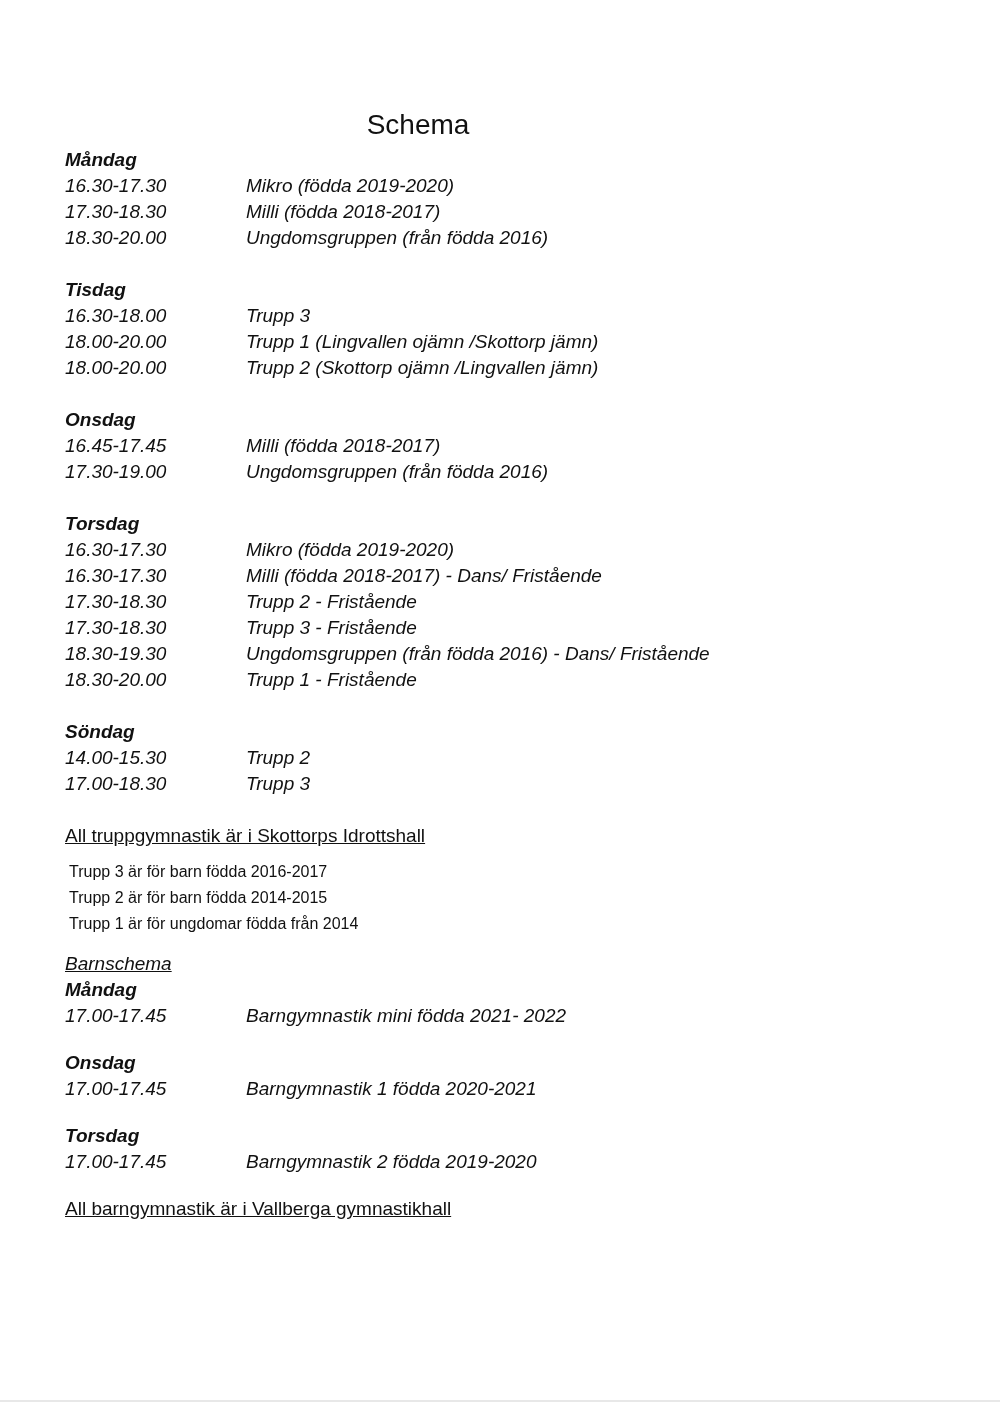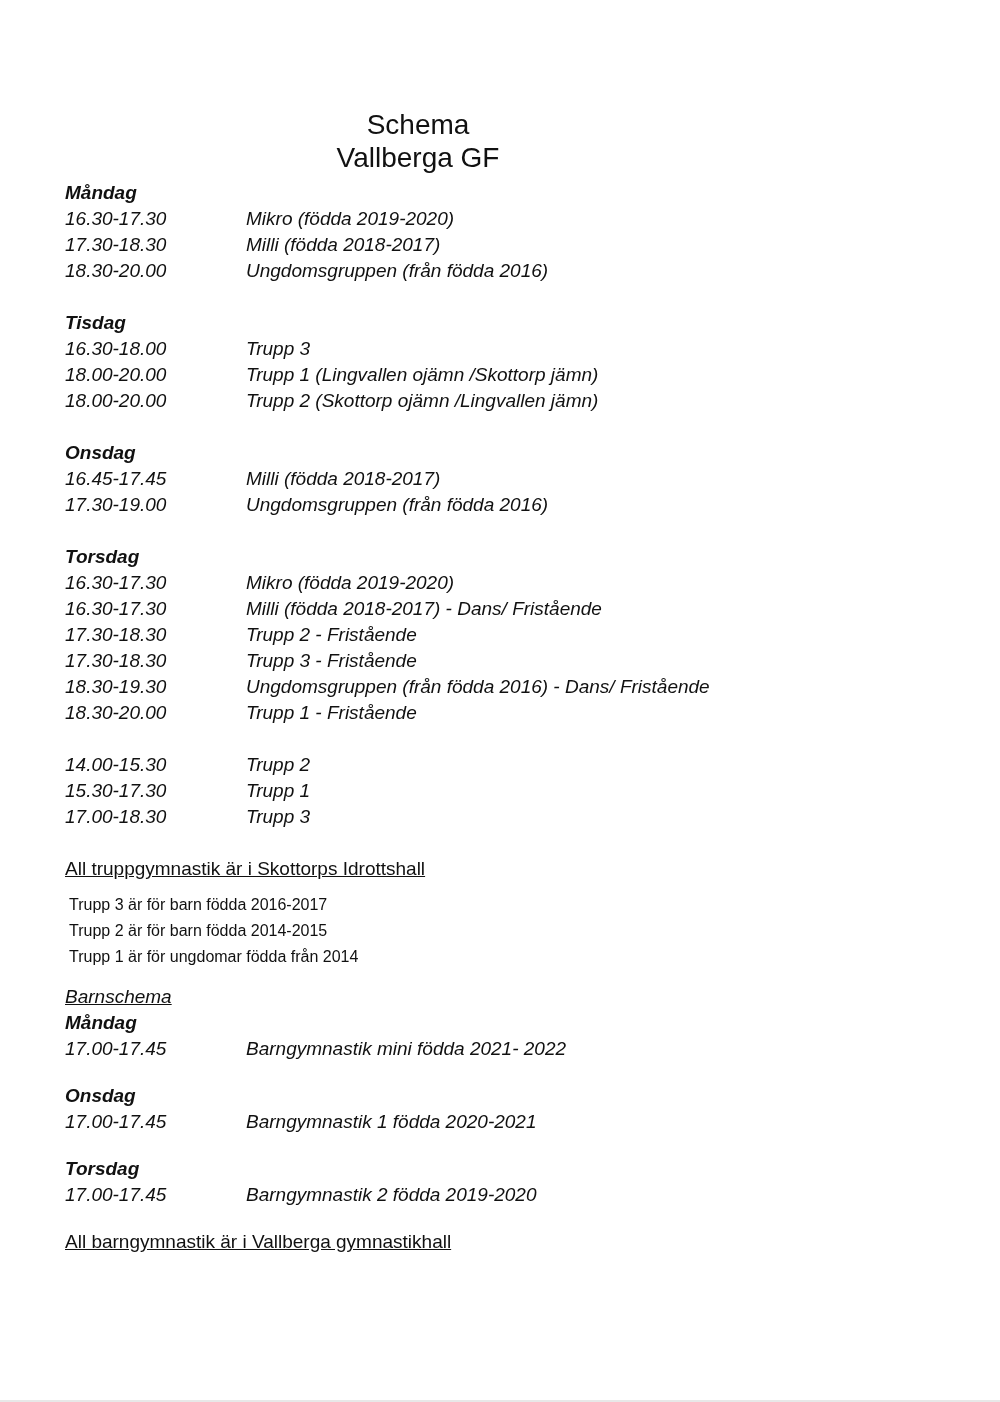--- a/index.html
+++ b/index.html
@@ -58,21 +58,20 @@
     background: #e8e8e8;
   }
 </style>
 </head>
 <body>
 
 <div class="page">
 
   <header class="titles">
     <div>Schema</div>
-    <div>Vallberga GF</div>
   </header>
 
   <section class="section-truppgymnastik">
 
     <div class="day">
       <h3 class="day-name">Måndag</h3>
       <div class="row">
         <span class="time">16.30-17.30</span>
         <span class="activity">Mikro (födda 2019-2020)</span>
       </div>
@@ -136,27 +135,24 @@
         <span class="time">18.30-19.30</span>
         <span class="activity">Ungdomsgruppen (från födda 2016) - Dans/ Fristående</span>
       </div>
       <div class="row">
         <span class="time">18.30-20.00</span>
         <span class="activity">Trupp 1 - Fristående</span>
       </div>
     </div>
 
     <div class="day">
+      <h3 class="day-name">Söndag</h3>
       <div class="row">
         <span class="time">14.00-15.30</span>
         <span class="activity">Trupp 2</span>
-      </div>
-      <div class="row">
-        <span class="time">15.30-17.30</span>
-        <span class="activity">Trupp 1</span>
       </div>
       <div class="row">
         <span class="time">17.00-18.30</span>
         <span class="activity">Trupp 3</span>
       </div>
     </div>
 
     <p class="footer-line">All truppgymnastik är i Skottorps Idrottshall</p>
 
     <div class="notes">

